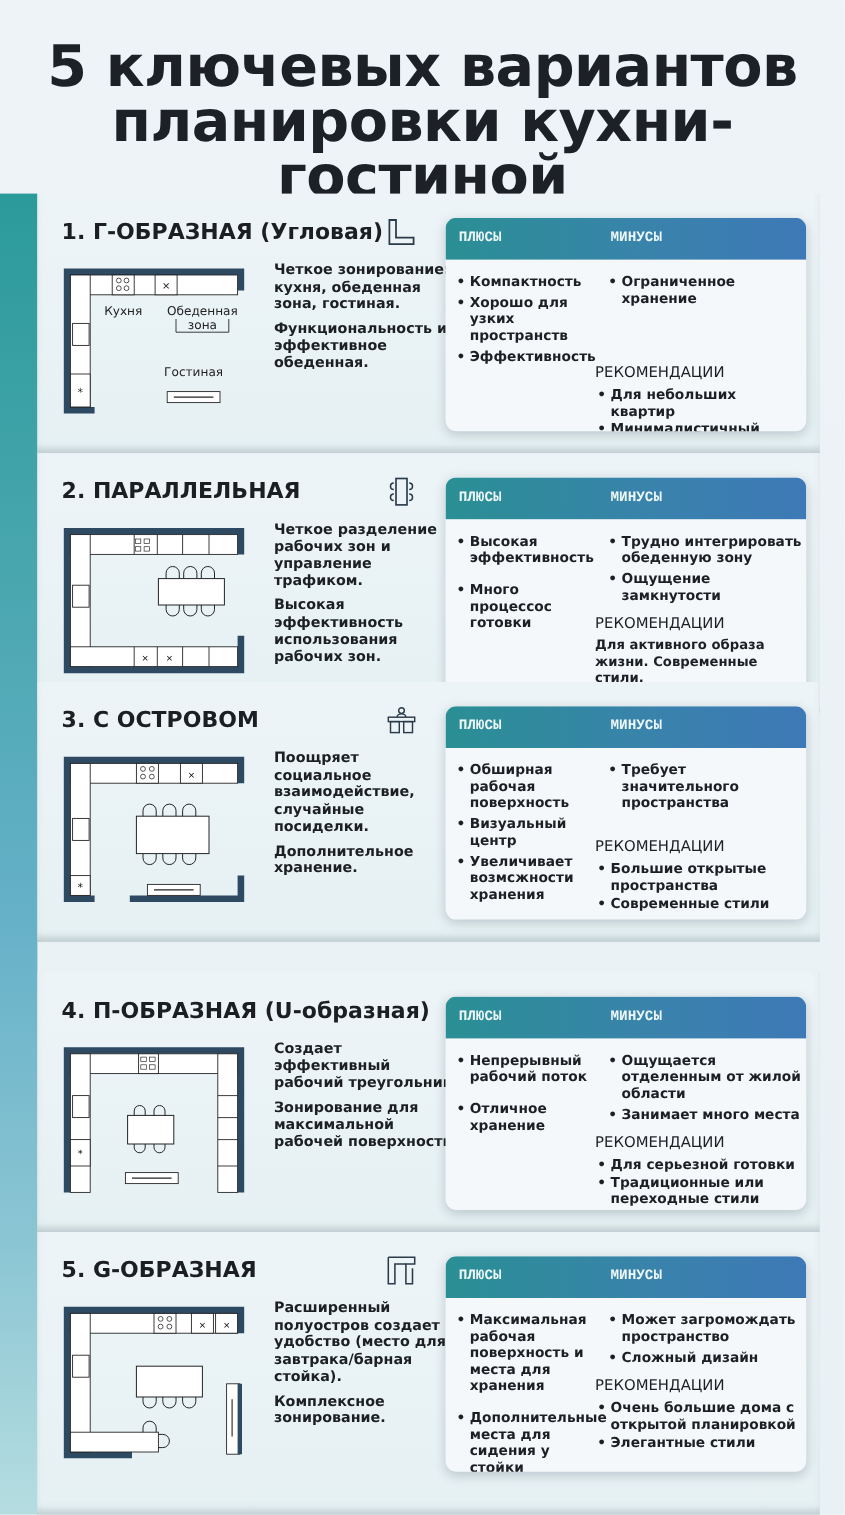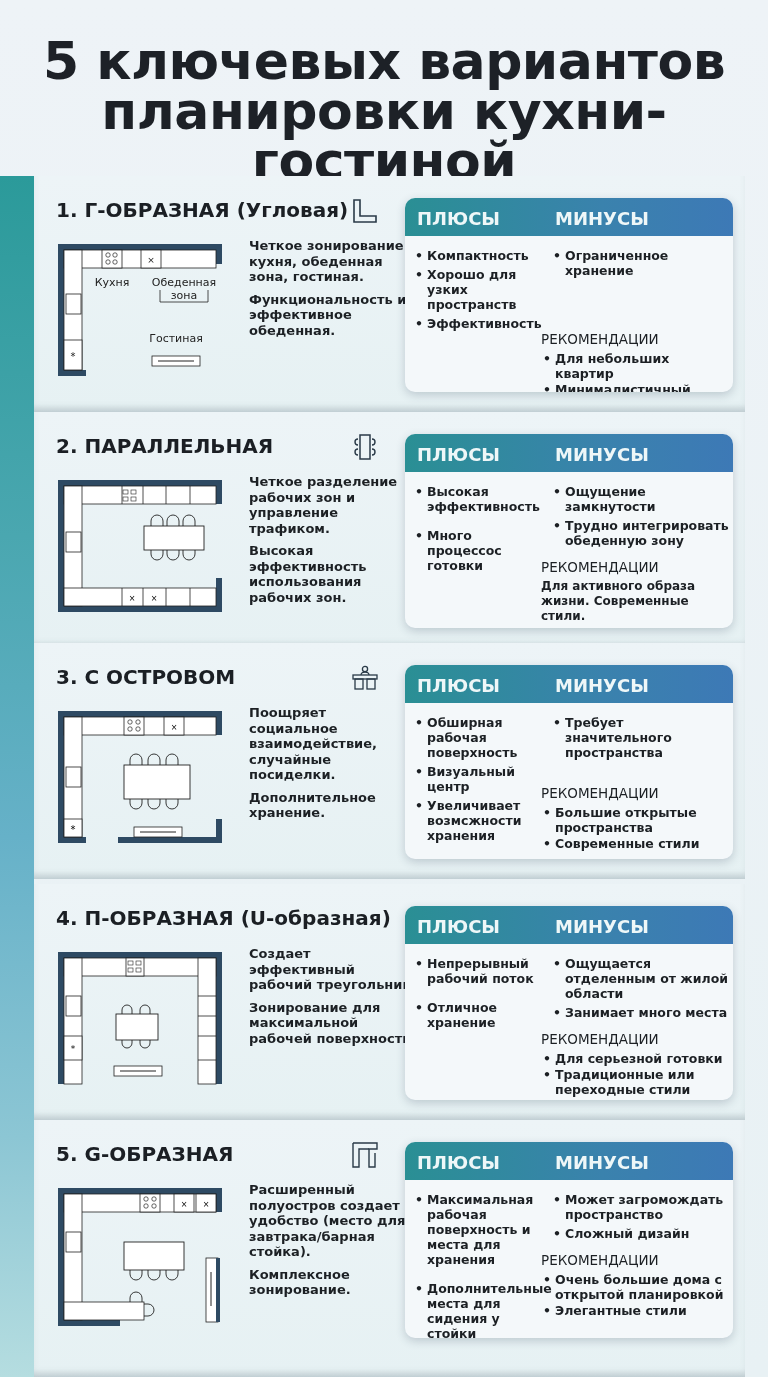--- a/index.html
+++ b/index.html
@@ -43,21 +43,21 @@
     position: absolute; left: 371px; top: 22px; width: 328px; height: 194px;
     background: #f4f8fa; border-radius: 10px; overflow: hidden;
     box-shadow: 0 3px 10px rgba(40,60,80,0.22);
   }
   .card-head {
     height: 38px;
     background: linear-gradient(90deg, #2a8f94 0%, #3a82ad 60%, #3d79b6 100%);
     position: relative;
   }
   .card-head span {
-    position: absolute; top: 10px; color: #eef7f8; font-weight: bold; font-size: 18px;
+    position: absolute; top: 10px; color: #eef7f8; font-weight: bold; font-size: 13px; font-family: Liberation Mono, monospace;
   }
   .col { position: absolute; top: 50px; font-weight: bold; font-size: 12.5px; line-height: 15px; color: #1c2024; }
   .col.pros { left: 8px; width: 135px; }
   .col.cons { left: 146px; width: 180px; }
   .item { position: relative; padding-left: 14px; margin-bottom: 4px; }
   .item::before { content: "•"; position: absolute; left: 2px; top: 0; }
   .rec-title { font-weight: normal; font-size: 13.5px; margin-top: 12px; margin-bottom: 4px; margin-left: -10px; }
   .rec-list .item { margin-bottom: 1px; margin-left: -10px; }
   .rec-text { margin-left: -10px; font-size: 12px; line-height: 15px; }
   svg { display: block; }
@@ -171,29 +171,29 @@
     <div class="card-head">
       <span style="left:12px">ПЛЮСЫ</span>
       <span style="left:150px">МИНУСЫ</span>
     </div>
     <div class="col pros">
       <div class="item">Высокая эффективность</div>
       <div style="height:10px"></div>
       <div class="item">Много процессос готовки</div>
     </div>
     <div class="col cons">
+      <div class="item">Трудно интегрировать обеденную зону</div>
       <div class="item">Ощущение замкнутости</div>
-      <div class="item">Трудно интегрировать обеденную зону</div>
       <div class="rec-title">РЕКОМЕНДАЦИИ</div>
       <div class="rec-text">Для активного образа жизни. Современные стили.</div>
     </div>
   </div>
 </div>
 
-<div class="section" style="top:643px;">
+<div class="section" style="top:620px;">
   <div class="sec-title">3. С ОСТРОВОМ</div>
   <div class="sec-icon">
     <svg width="30" height="30" viewBox="0 0 30 30">
         <circle cx="15" cy="6" r="2.6" fill="none" stroke="#2a3a48" stroke-width="1.3"></circle>
         <path d="M11 12 a4 3 0 0 1 8 0" fill="none" stroke="#2a3a48" stroke-width="1.3"></path>
         <rect x="3" y="12" width="24" height="4" fill="none" stroke="#2a3a48" stroke-width="1.3"></rect>
         <rect x="5" y="16" width="8" height="10" fill="none" stroke="#2a3a48" stroke-width="1.3"></rect>
         <rect x="17" y="16" width="8" height="10" fill="none" stroke="#2a3a48" stroke-width="1.3"></rect>
       </svg>
   </div>

